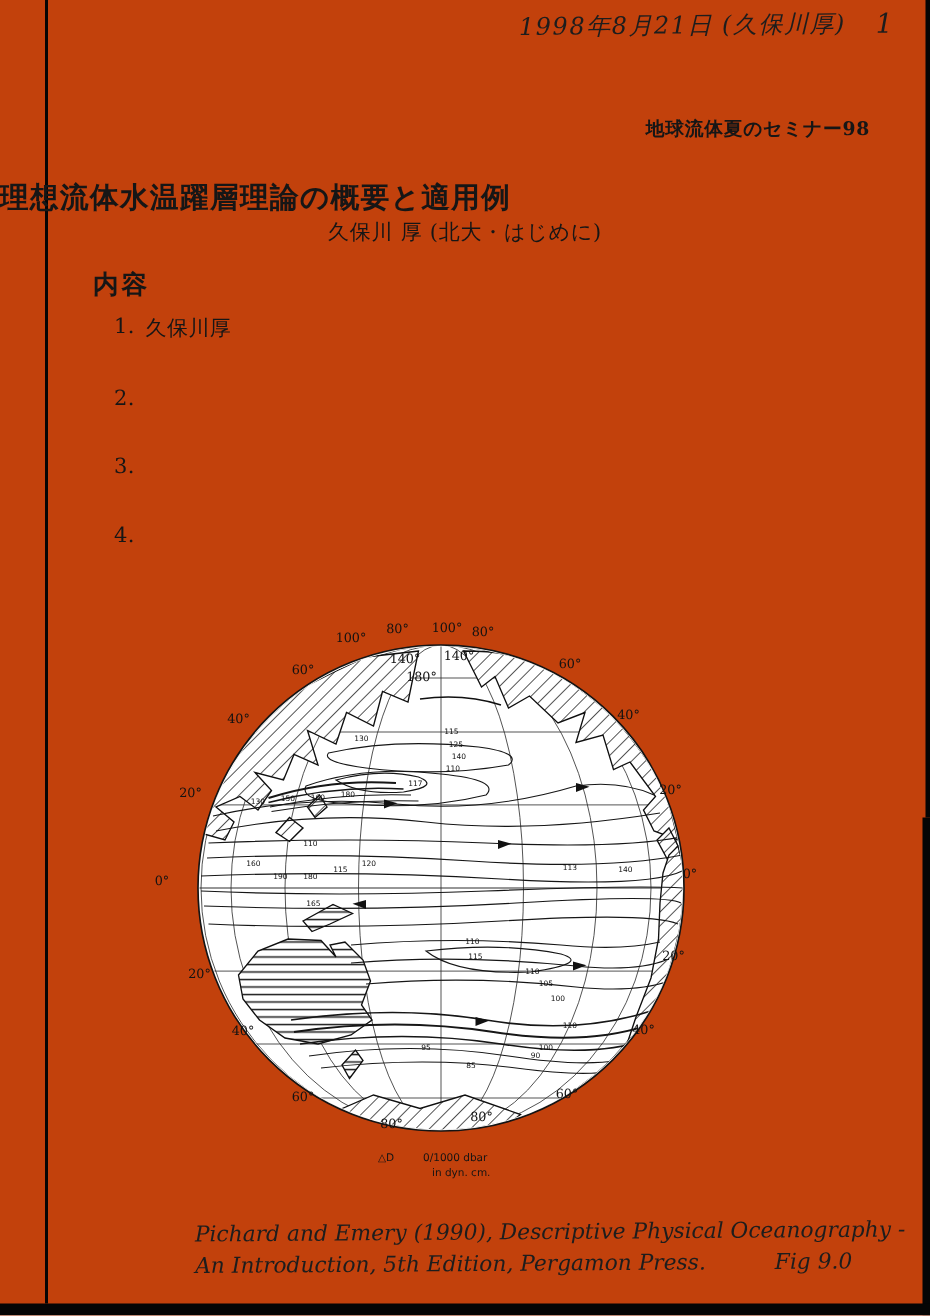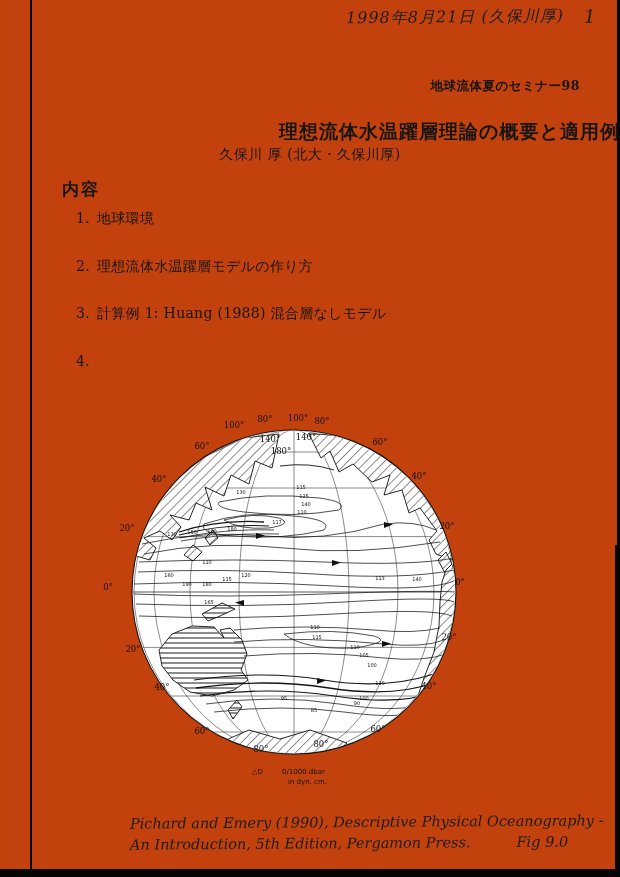--- a/index.html
+++ b/index.html
@@ -15,21 +15,21 @@
   .edge-bottom { left:0; bottom:0; width:620px; height:8px; }
 
   .handwritten { font-style:italic; color:#1d1d1d; }
 
   .hw-header { position:absolute; top:7px; right:24px; display:flex; align-items:flex-start; gap:20px;
                font-size:16px; letter-spacing:1px; transform:rotate(-0.6deg); }
   .hw-header .pageno { font-size:18px; }
 
   .seminar { position:absolute; top:78px; right:40px; font-size:12.5px; letter-spacing:0.5px;font-weight:bold; }
 
-  .title { position:absolute; top:119px; left:0; width:620px; text-align:right;
+  .title { position:absolute; top:119px; left:0; width:620px; text-align:left;
            font-size:19px; font-weight:700; letter-spacing:1px; }
   .author { position:absolute; top:146px; left:0; width:620px; text-align:center;
             font-size:14px; letter-spacing:0.5px; }
 
   .contents-heading { position:absolute; top:178px; left:62px; font-size:17px; font-weight:700; letter-spacing:2px; }
   .contents-list { position:absolute; top:210px; left:76px; width:480px; }
   .contents-item { display:flex; gap:7px; font-size:14px; margin-bottom:29.5px; letter-spacing:0.3px; }
   .contents-item .num { min-width:14px; }
 
   .map-figure { position:absolute; left:84px; top:412px; width:480px; height:400px; }
@@ -53,35 +53,33 @@
   <div class="edge edge-bottom"></div>
 
   <div class="hw-header handwritten">
     <span>1998年8月21日 (久保川厚)</span>
     <span class="pageno">1</span>
   </div>
 
   <div class="seminar">地球流体夏のセミナー98</div>
 
   <div class="title">理想流体水温躍層理論の概要と適用例</div>
-  <div class="author">久保川 厚 (北大・久保川厚)</div>
+  <div class="author">久保川 厚 (北大・はじめに)</div>
 
   <div class="contents-heading">内容</div>
   <div class="contents-list">
     <div class="contents-item">
       <span class="num">1.</span>
-      <span>地球環境</span>
+      <span>久保川厚</span>
     </div>
     <div class="contents-item">
       <span class="num">2.</span>
-      <span>理想流体水温躍層モデルの作り方</span>
     </div>
     <div class="contents-item">
       <span class="num">3.</span>
-      <span>計算例 1: Huang (1988) 混合層なしモデル</span>
     </div>
     <div class="contents-item">
       <span class="num">4.</span>
     </div>
   </div>
 
   <figure class="map-figure">
     <svg id="map-svg" width="480" height="400" viewBox="0 0 480 400">
       <defs>
         <clipPath id="sea">

